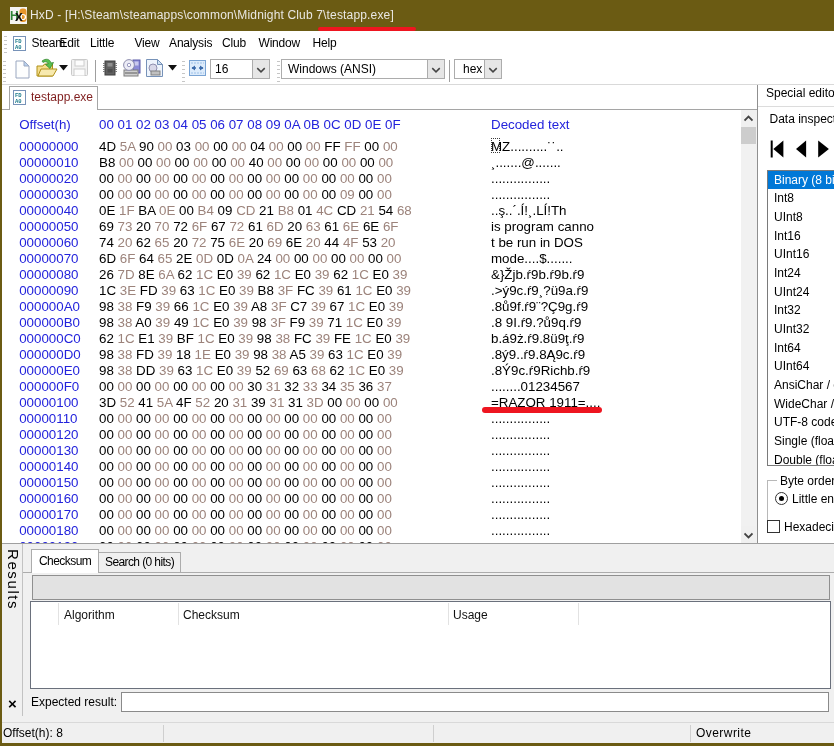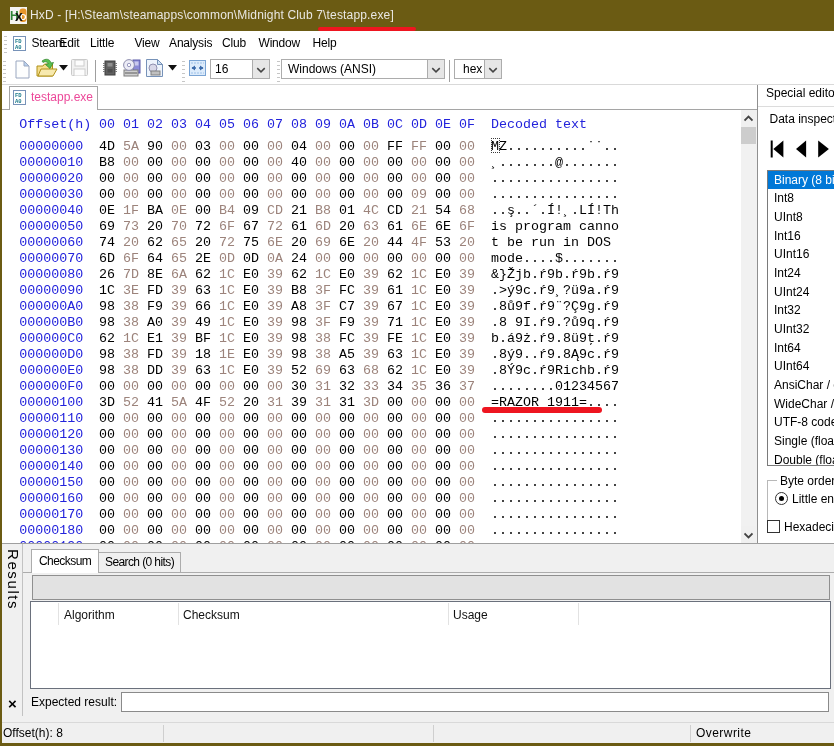--- a/index.html
+++ b/index.html
@@ -21,24 +21,24 @@
  background-image:repeating-linear-gradient(#fff 0,#fff 1px,#c6c6c6 1px,#c6c6c6 2px, #fff 2px, #fff 4px)}
 .tsep{position:absolute;top:3px;width:1px;height:22px;background:#9f9f9f}
 .combo{position:absolute;top:2px;height:20px;background:#fff;border:1px solid #acacac;font-size:12px;color:#000}
 .combo .cbtn{position:absolute;right:0;top:0;width:17px;height:18px;background:#e6e6e6;border-left:1px solid #acacac}
 .combo .ctx{position:absolute;left:4px;top:2px;white-space:nowrap}
 .chev{position:absolute;right:3.5px;top:5px;width:10px;height:10px}
 
 #tabs{left:2px;top:85px;width:756px;height:25px;background:#fff}
 #tabline{left:2px;top:109px;width:756px;height:1px;background:#a5a5a5}
 #tab1{left:9px;top:86px;width:89px;height:24px;background:#fff;border:1px solid #a5a5a5;border-bottom:none}
-#tab1 .t{position:absolute;left:21px;top:2.5px;font-size:12px;color:#ec4899}
+#tab1 .t{position:absolute;left:21px;top:2.5px;font-size:12px;color:#7f1d1d}
 
 #hex{left:2px;top:110px;width:740px;height:433px;background:#fff;overflow:hidden;
- font-family:Liberation Mono, monospace;font-size:13.3333px;color:#000}
+ font-family:Liberation Sans, sans-serif;font-size:13.3333px;color:#000}
 .hr,#hhdr{position:absolute;left:0;width:740px;height:16px;line-height:16px;white-space:pre}
 #hhdr{overflow:visible}
 .off{position:absolute;left:17.2px;color:#2323DC}
 .hx{position:absolute;left:97px}
 .dec{position:absolute;left:489px}
 #hhdr{color:#2323DC}
 #hhdr .off{left:17.2px}
 i.e{font-style:normal;color:#000}
 i.o{font-style:normal;color:#9C837B}
 #cur{position:absolute;left:489.2px;top:27.6px;width:8.4px;height:15.2px;border:1px dotted #3a3a3a}

